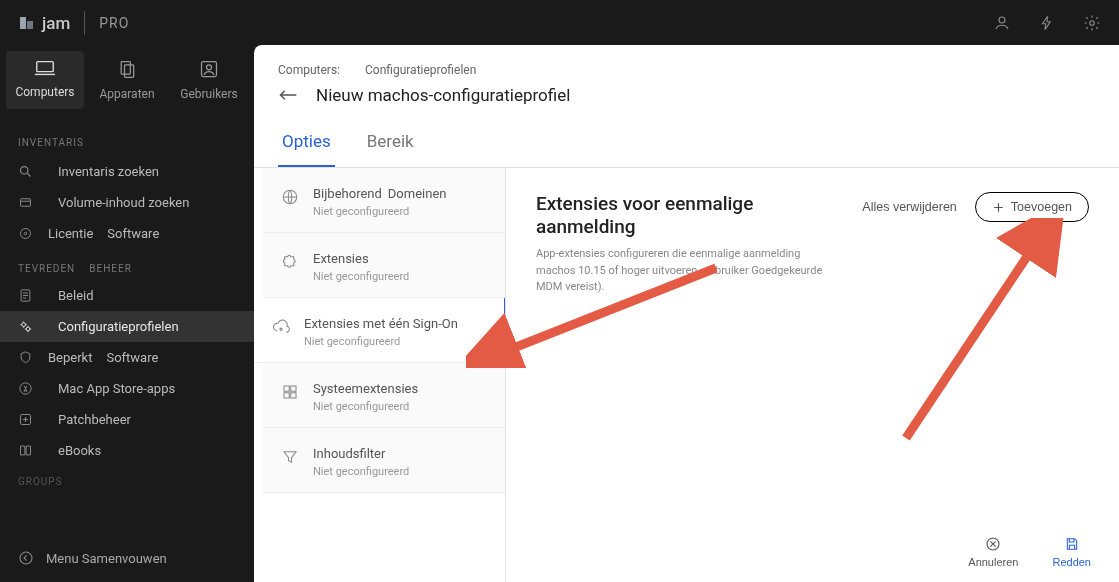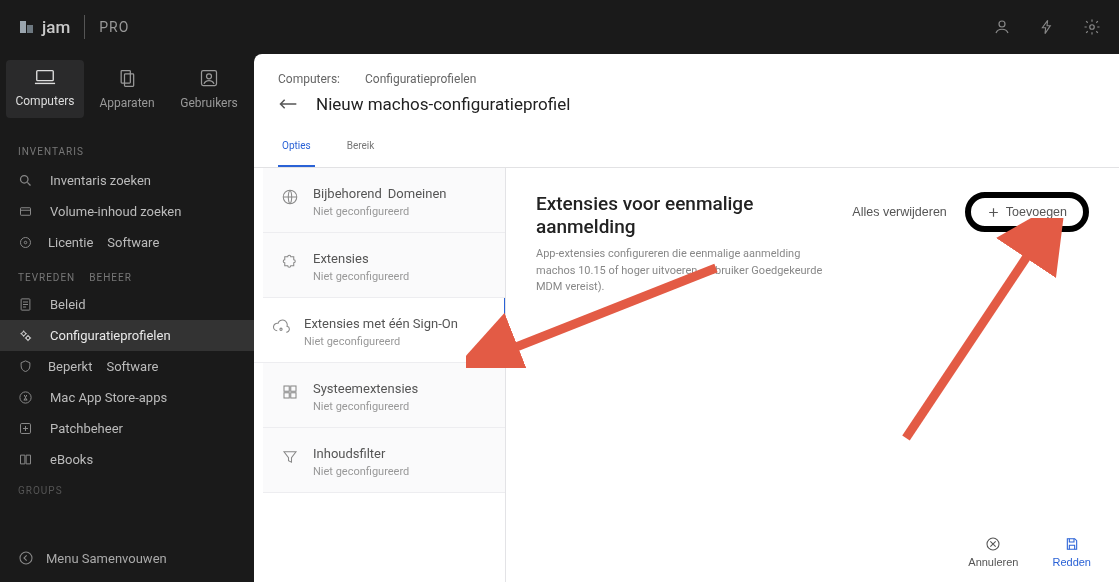--- a/index.html
+++ b/index.html
@@ -8,21 +8,21 @@
       width: 1119px;
       height: 582px;
       overflow: hidden;
       background: #1a1a1a;
       color: #333;
     }
     .app { display: flex; flex-direction: column; height: 100%; }
 
     
     .topbar {
-      height: 54px; background: #1a1a1a; display: flex; align-items: center;
+      height: 45px; background: #1a1a1a; display: flex; align-items: center;
       padding: 0 18px; justify-content: space-between;
     }
     .topbar-left { display: flex; align-items: center; gap: 14px; }
     .logo { display: flex; align-items: center; gap: 6px; color: #c9c9c9; font-size: 17px; font-weight: 500; }
     .logo .mark { display:inline-flex; }
     .divider-v { width: 1px; height: 24px; background: #555; }
     .tier { color: #999; font-size: 14px; letter-spacing: 1px; }
     .topbar-right { display: flex; align-items: center; gap: 28px; }
     .top-icon { color: #888; cursor: pointer; }
 
@@ -30,40 +30,40 @@
 
     
     .sidebar { width: 254px; background: #1a1a1a; color: #aaa; display: flex; flex-direction: column; }
     .nav-tabs { display: flex; gap: 4px; padding: 6px 6px 14px 6px; }
     .nav-tab { flex: 1; display:flex; flex-direction:column; align-items:center; gap:8px; padding:8px 2px; color:#999; cursor:pointer; font-size:12px; border-radius:4px;}
     .nav-tab.active { background:#2a2a2b; color:#ddd; }
     .nav-tab svg { color: currentColor; }
 
     .section-header { font-size:10px; letter-spacing:1px; color:#777; padding: 14px 18px 8px; text-transform: uppercase;}
     .subgroup-row { display:flex; gap: 14px; align-items:center; padding: 6px 18px; }
-    .side-item { display:flex; align-items:center; gap:16px; padding:8px 18px; font-size:13px; color:#bbb; cursor:pointer; }
+    .side-item { display:flex; align-items:center; gap:24px; padding:8px 18px; font-size:13px; color:#bbb; cursor:pointer; }
     .side-item.active { background:#333; color:#e8e8e8; }
     .side-item-row { display:flex; align-items:center; gap:14px; padding:8px 18px; font-size:13px; color:#bbb; cursor:pointer;}
     .side-icon { width:16px; display:inline-flex; color:#888; }
     .side-item.active .side-icon { color:#ddd; }
     .sidebar-bottom { margin-top:auto; padding: 10px 18px 16px; }
     .collapse-row { display:flex; align-items:center; gap:12px; color:#aaa; font-size:13px; cursor:pointer;}
     .groups-label { color:#555; font-size:10px; letter-spacing:1px; padding: 10px 18px 0; }
     .sidebar-scroll { flex:1; overflow:hidden; }
 
     
     .main { flex:1; background:#fff; border-top-left-radius:8px; display:flex; flex-direction:column; min-width:0;}
     .crumbs { padding: 18px 24px 6px; color:#666; font-size:12px; }
     .crumbs .crumb { margin-right: 22px; text-align: center; }
     .title-row { display:flex; align-items:center; gap:18px; padding: 2px 24px 14px; }
     .back-btn { cursor:pointer; color:#555; }
     .page-title { font-size:17px; color:#222; }
 
     .tabs { display:flex; gap:28px; padding: 0 24px; border-bottom:1px solid #e2e2e4; }
-    .tab { padding: 12px 4px 14px; font-size:10px; color:#777; cursor:pointer; border-bottom:2px solid transparent;}
+    .tab { padding: 12px 4px 14px; font-size:17px; color:#777; cursor:pointer; border-bottom:2px solid transparent;}
     .tab.active { color:#2a62d6; border-bottom-color:#2a62d6; }
 
     .content { flex:1; display:flex; min-height:0; position:relative; }
 
     
     .options-col { width:252px; border-right:1px solid #e3e3e6; overflow-y:auto; }
     .option-row { display:flex; gap:14px; align-items:flex-start; padding:18px 16px 14px 18px; border-bottom:1px solid #ededf0; cursor:pointer;}
     .option-row.selected { background:#fff; border-right:2px solid #2a62d6; margin-right:-1px;}
     .option-row:not(.selected){ background:#fafafb;margin-left:9px;}
     .opt-icon { color:#888; margin-top:2px; }
@@ -72,21 +72,21 @@
     .opt-title .sp { display:inline-block; width:6px;}
     .opt-sub { font-size:11px; color:#999; }
 
     
     .detail { flex:1; padding: 24px 30px 0 30px; position:relative; }
     .detail-header { display:flex; justify-content:space-between; align-items:flex-start; gap:20px;}
     .detail-title { font-size:19px; color:#222; margin-bottom:8px; font-weight:500;}
     .detail-desc { font-size:11px; color:#888; line-height:1.5; max-width:380px;}
     .detail-actions { display:flex; align-items:center; gap:8px; flex-shrink:0;}
     .link-btn { background:none; border:none; font-size:12.5px; color:#555; cursor:pointer; padding:8px 10px;}
-    .pill-btn { display:flex; align-items:center; gap:6px; border:6px solid #000000; background:#fff; border-radius:20px; padding:7px 16px; font-size:12.5px; color:#555; cursor:pointer;}
+    .pill-btn { display:flex; align-items:center; gap:6px; border:1px solid #000000; background:#fff; border-radius:20px; padding:7px 16px; font-size:12.5px; color:#555; cursor:pointer;}
 
     .footer { position:absolute; bottom:0; right:0; display:flex; gap:34px; padding: 12px 28px 14px; align-items:flex-start;}
     .footer-btn { display:flex; flex-direction:column; align-items:center; gap:4px; background:none; border:none; cursor:pointer; font-size:11px; color:#555;}
     .footer-btn .ic { font-size:14px;}
     .footer-btn.primary { color:#2a62d6; }
 
     
     .arrow { position:absolute; pointer-events:none; }
     svg { display:block; }
   </style>

